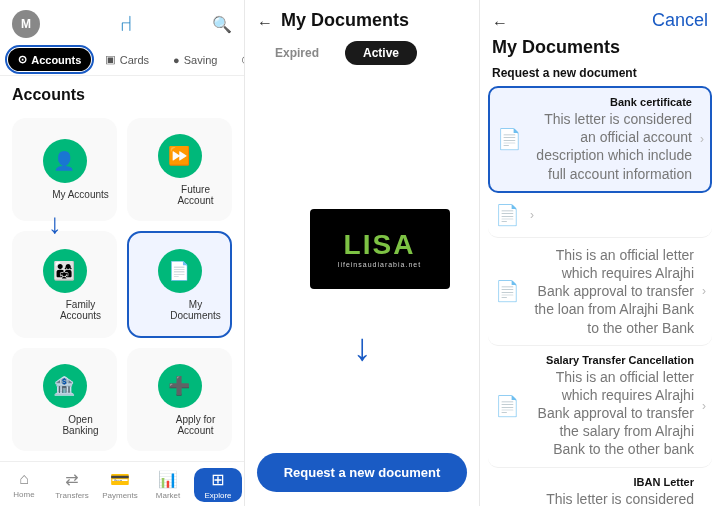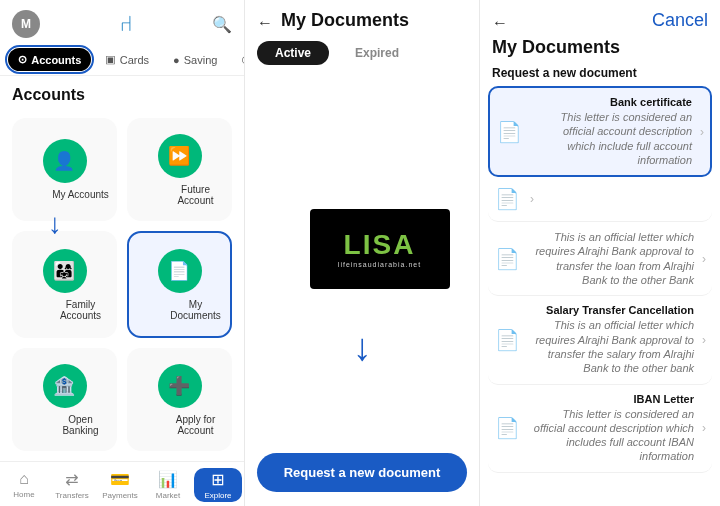--- a/index.html
+++ b/index.html
@@ -368,24 +368,23 @@
     }
 
     .doc-title-text {
       font-size: 11px;
       font-weight: 700;
       color: #111;
       margin-bottom: 2px;
     }
 
     .doc-desc {
-      font-size: 11px;
+      font-size: 14px;
       color: #777;
       line-height: 1.3;
-      font-style: italic;
     }
 
     .doc-chevron {
       font-size: 12px;
       color: #bbb;
       flex-shrink: 0;
     }
   </style>
 </head>
 <body>
@@ -473,22 +472,22 @@
   </div>
 </div>
 
 <div class="middle-panel">
   <div class="mid-header">
     <div class="back-arrow">←</div>
     <div class="mid-title">My Documents</div>
   </div>
 
   <div class="tab-toggle">
+    <button class="toggle-btn inactive-toggle">Expired</button>
     <button class="toggle-btn active-toggle">Active</button>
-    <button class="toggle-btn inactive-toggle">Expired</button>
   </div>
 
   <div class="mid-content">
     <div class="lisa-watermark">
       <span class="lisa-text">LISA</span>
       <span class="lisa-sub">lifeinsaudiarabia.net</span>
     </div>
 
     <div style="position:relative; width:100%; height: 80px;">
       <div style="position:absolute; bottom:0; left:50%; transform:translateX(-50%); font-size:38px; color:#1a5bc4; font-weight:900;">↓</div>

